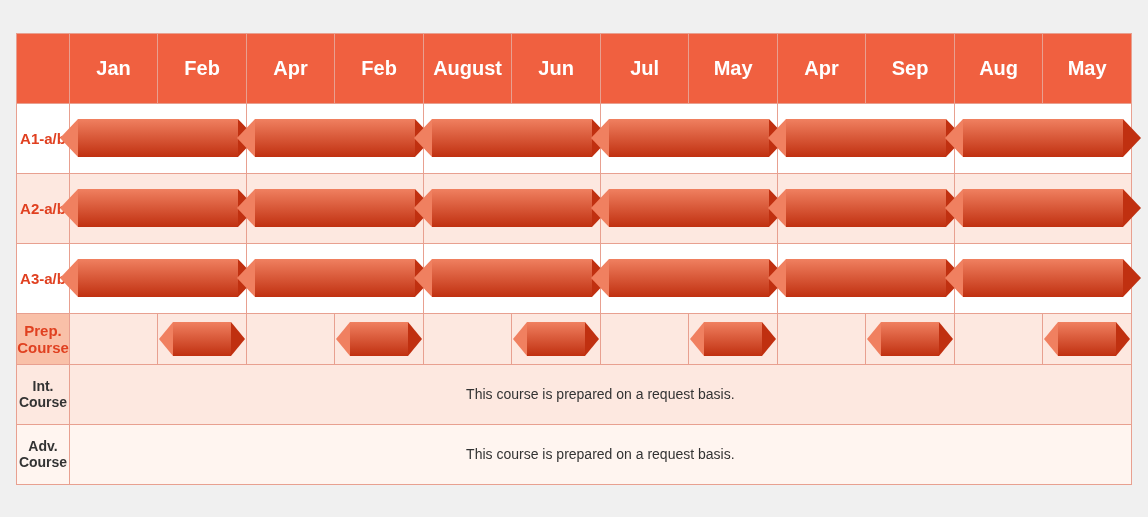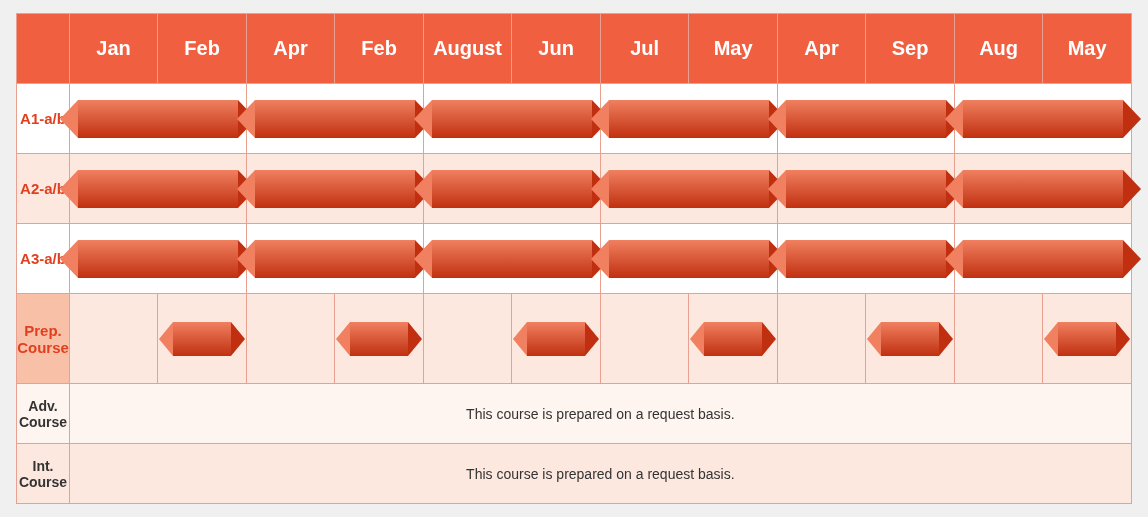--- a/index.html
+++ b/index.html
@@ -111,21 +111,21 @@
       top: 0;
       width: 0;
       height: 0;
       border-top: 17px solid transparent;
       border-bottom: 17px solid transparent;
       border-left: 14px solid #c03010;
     }
 
     
     .prep-row td {
-      height: 90px;
+      height: 51px;
       background-color: #fde8e0;
     }
     .prep-row .row-label {
       background-color: #f9c0a8;
     }
 
     
     .info-row td {
       height: 60px;
       font-size: 14px;
@@ -321,23 +321,23 @@
 
       <td style="background:#fde8e0;"></td>
 
       <td style="background:#fde8e0;">
         <div class="arrow-container">
             <span class="arrow-small"></span>
           </div>
       </td>
     </tr>
 
+    <tr class="info-row int-row">
+      <td class="row-label">Int. Course</td>
+      <td colspan="12" style="background:#fde8e0;">This course is prepared on a request basis.</td>
+    </tr>
+
     <tr class="info-row adv-row">
       <td class="row-label">Adv. Course</td>
       <td colspan="12" style="background:#fff5f0;">This course is prepared on a request basis.</td>
     </tr>
-
-    <tr class="info-row int-row">
-      <td class="row-label">Int. Course</td>
-      <td colspan="12" style="background:#fde8e0;">This course is prepared on a request basis.</td>
-    </tr>
   </tbody>
 </table>
 
 </body></html>

